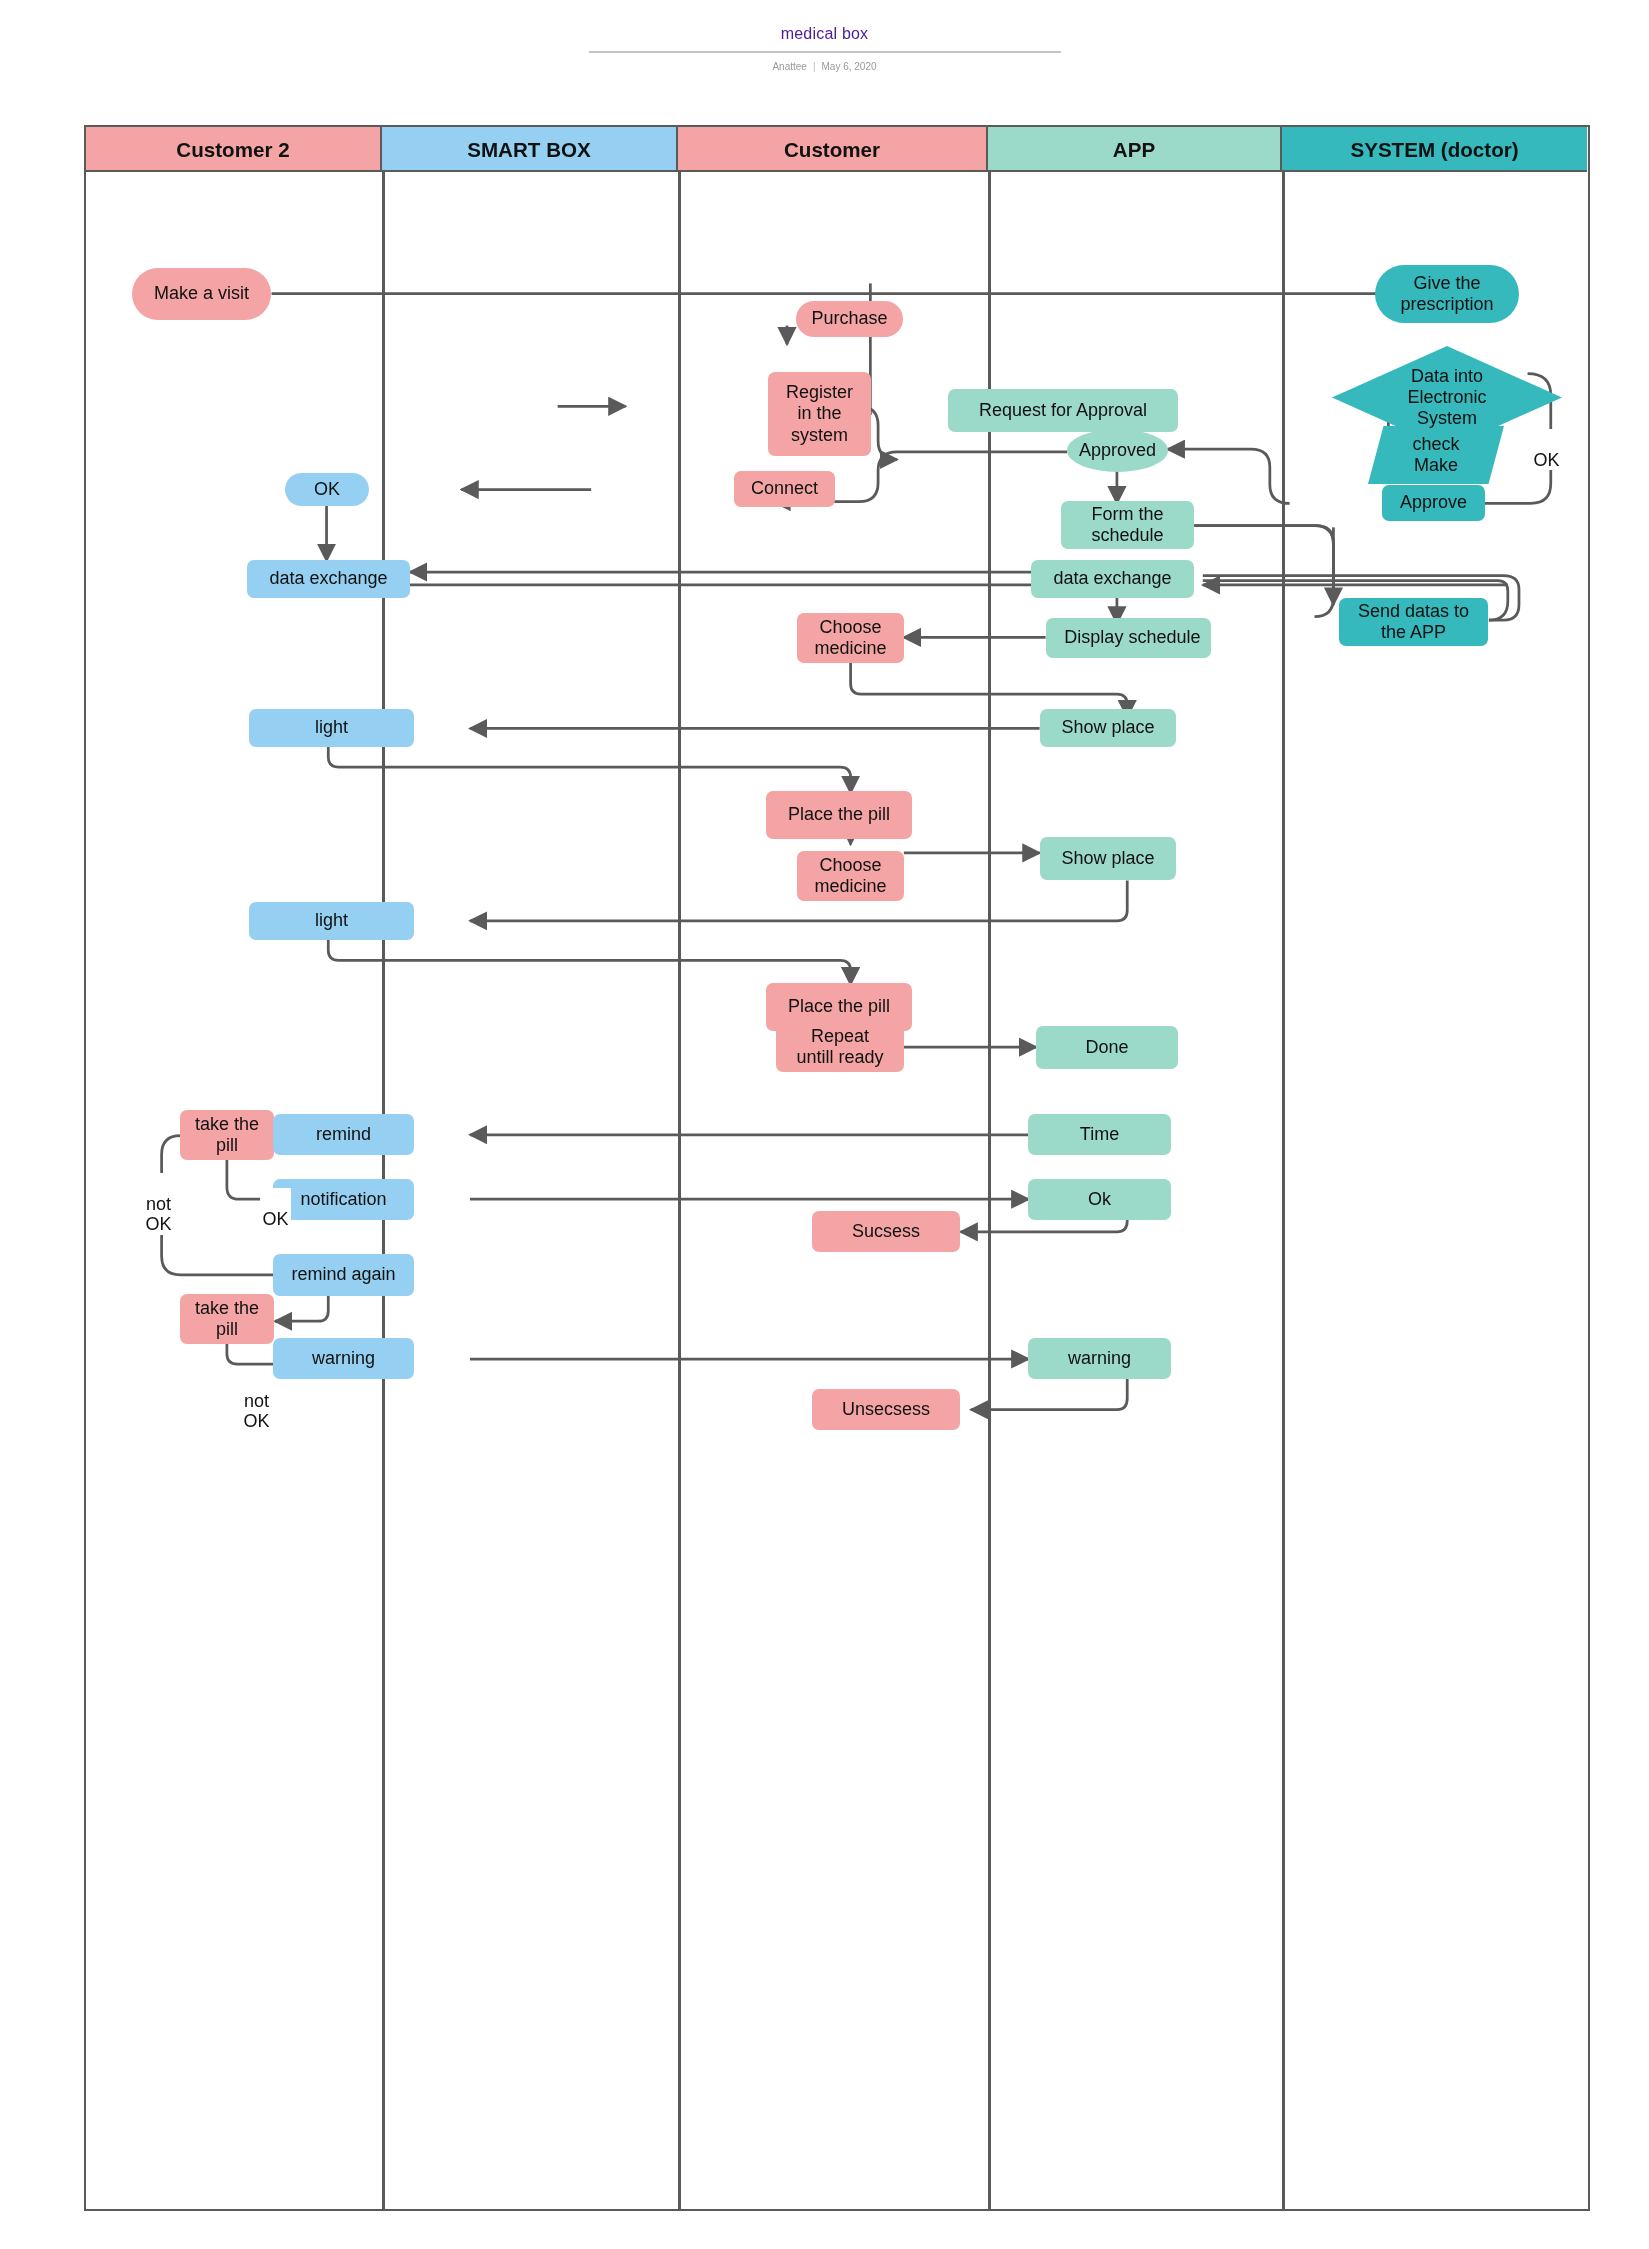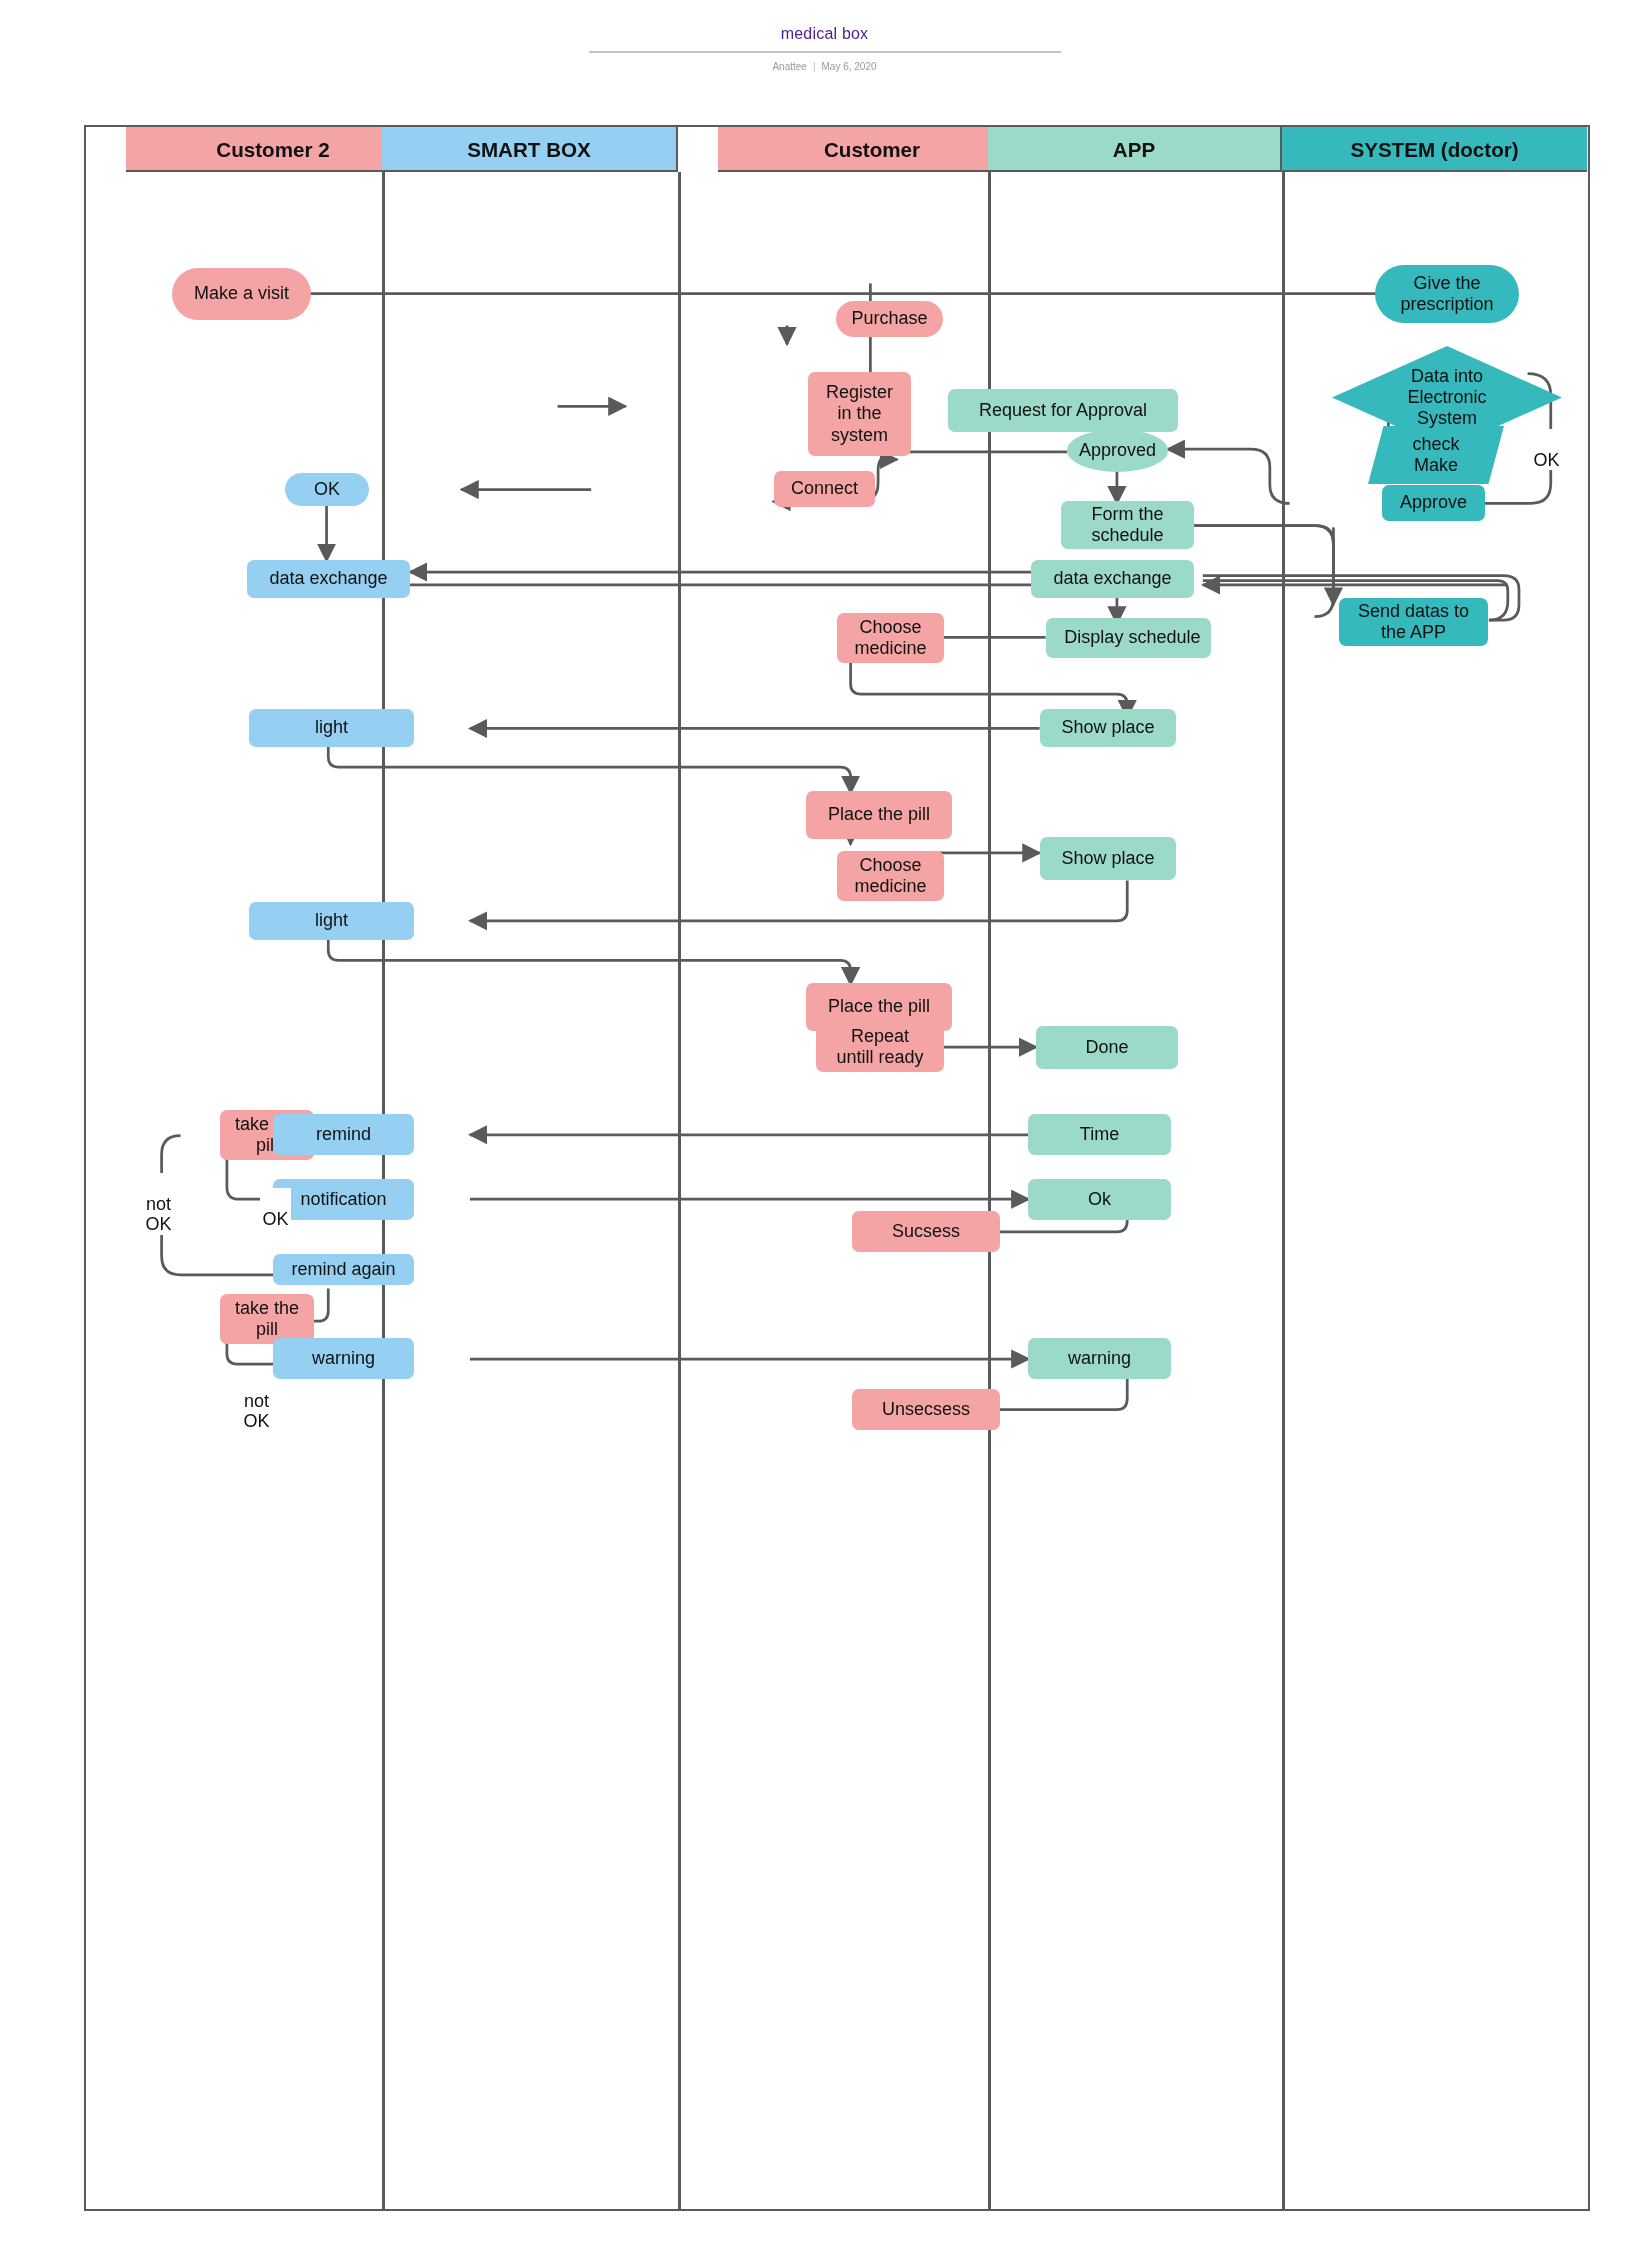--- a/index.html
+++ b/index.html
@@ -123,21 +123,21 @@
     background: transparent !important;
     border-radius: 0;
   }
   .para-shape {
     position: absolute;
     left: 0; top: 0;
     width: 100%; height: 100%;
   }
   .para-label { position: relative; z-index: 2; }
 
-  .c-pink  { background: #F4A4A4; margin-left: 40px; }
+  .c-pink  { background: #F4A4A4; }
   .c-blue  { background: #95D0F2; }
   .c-mint  { background: #9BDAC9; }
   .c-teal  { background: #35B9BC; }
 
   .edge-label {
     position: absolute;
     font-size: 18px;
     color: #111111;
     background: #ffffff;
     padding: 0 2.6px;
@@ -408,21 +408,21 @@
   </div>
 
   <div class="node rect c-mint" style="left:942px; top:1052px; width:143px; height:41px;">
     <span>Ok</span>
   </div>
 
   <div class="node rect c-pink" style="left:726px; top:1084px; width:148px; height:41px;">
     <span>Sucsess</span>
   </div>
 
-  <div class="node rect c-blue" style="left:187px; top:1127px; width:141px; height:31px;">
+  <div class="node rect c-blue" style="left:187px; top:1127px; width:141px; height:42px;">
     <span>remind again</span>
   </div>
 
   <div class="node rect c-pink" style="left:94px; top:1167px; width:94px; height:50px;">
     <span>take the
 pill</span>
   </div>
 
   <div class="node rect c-blue" style="left:187px; top:1211px; width:141px; height:41px;">
     <span>warning</span>

